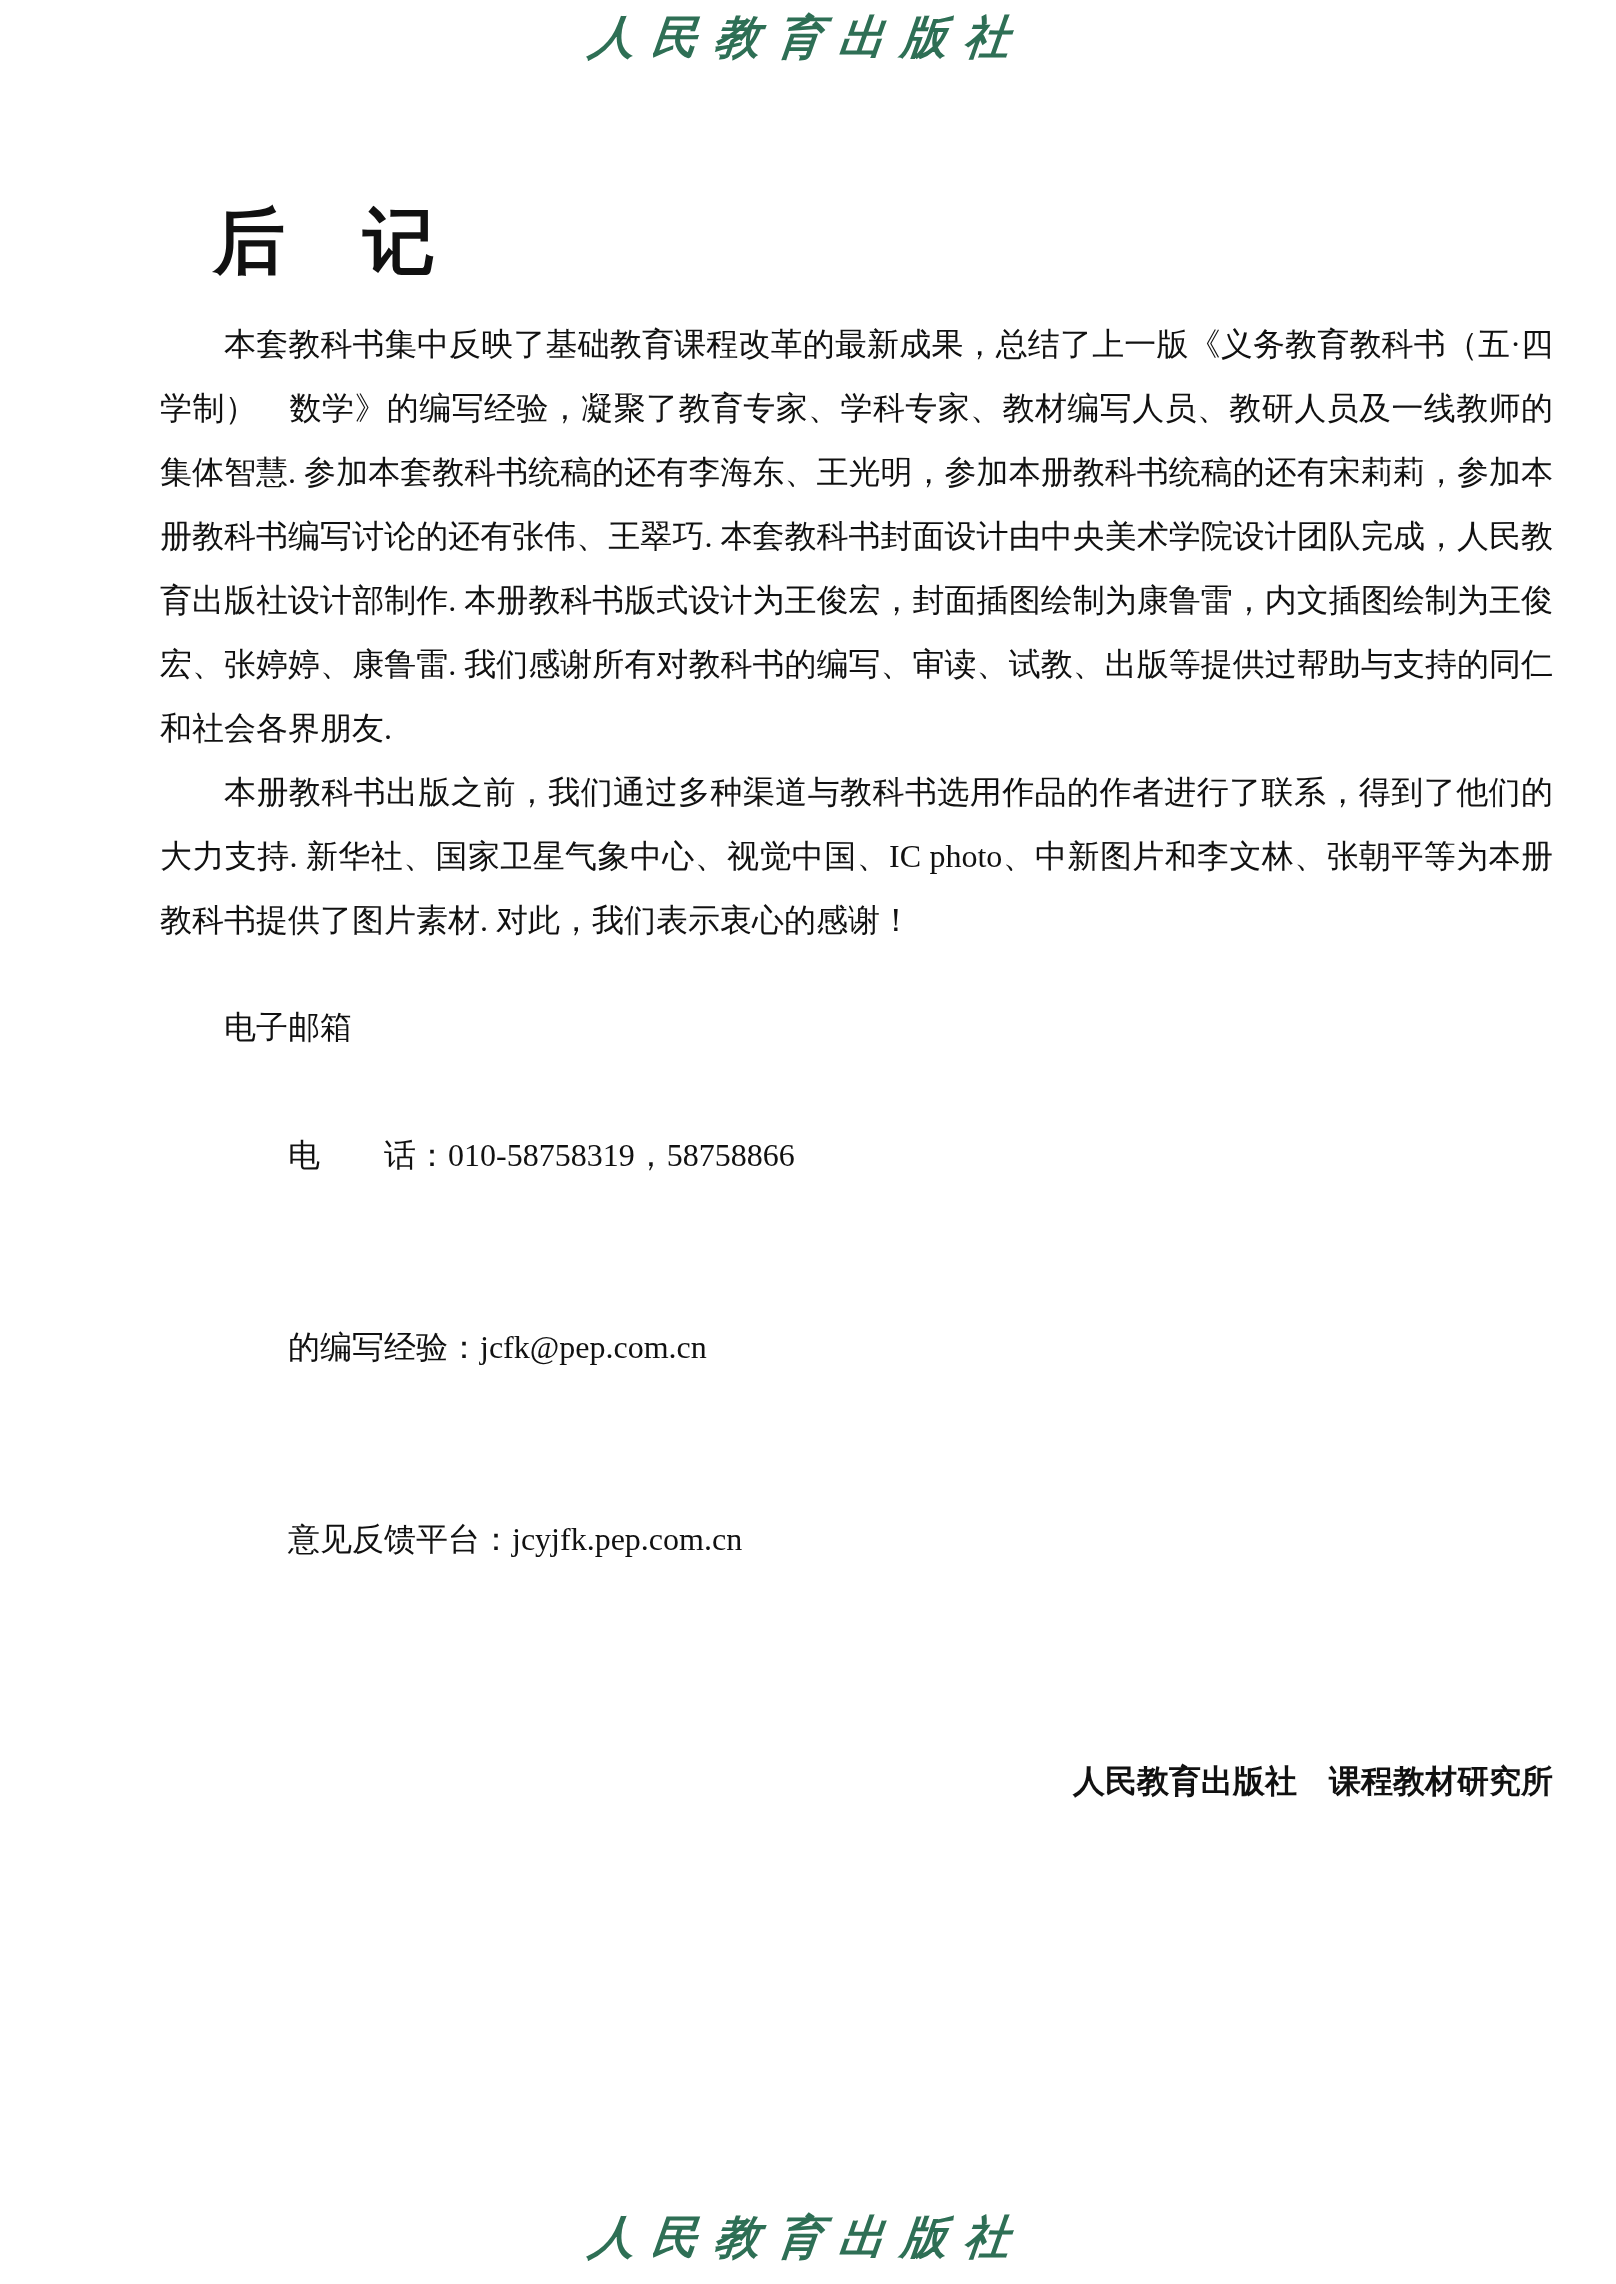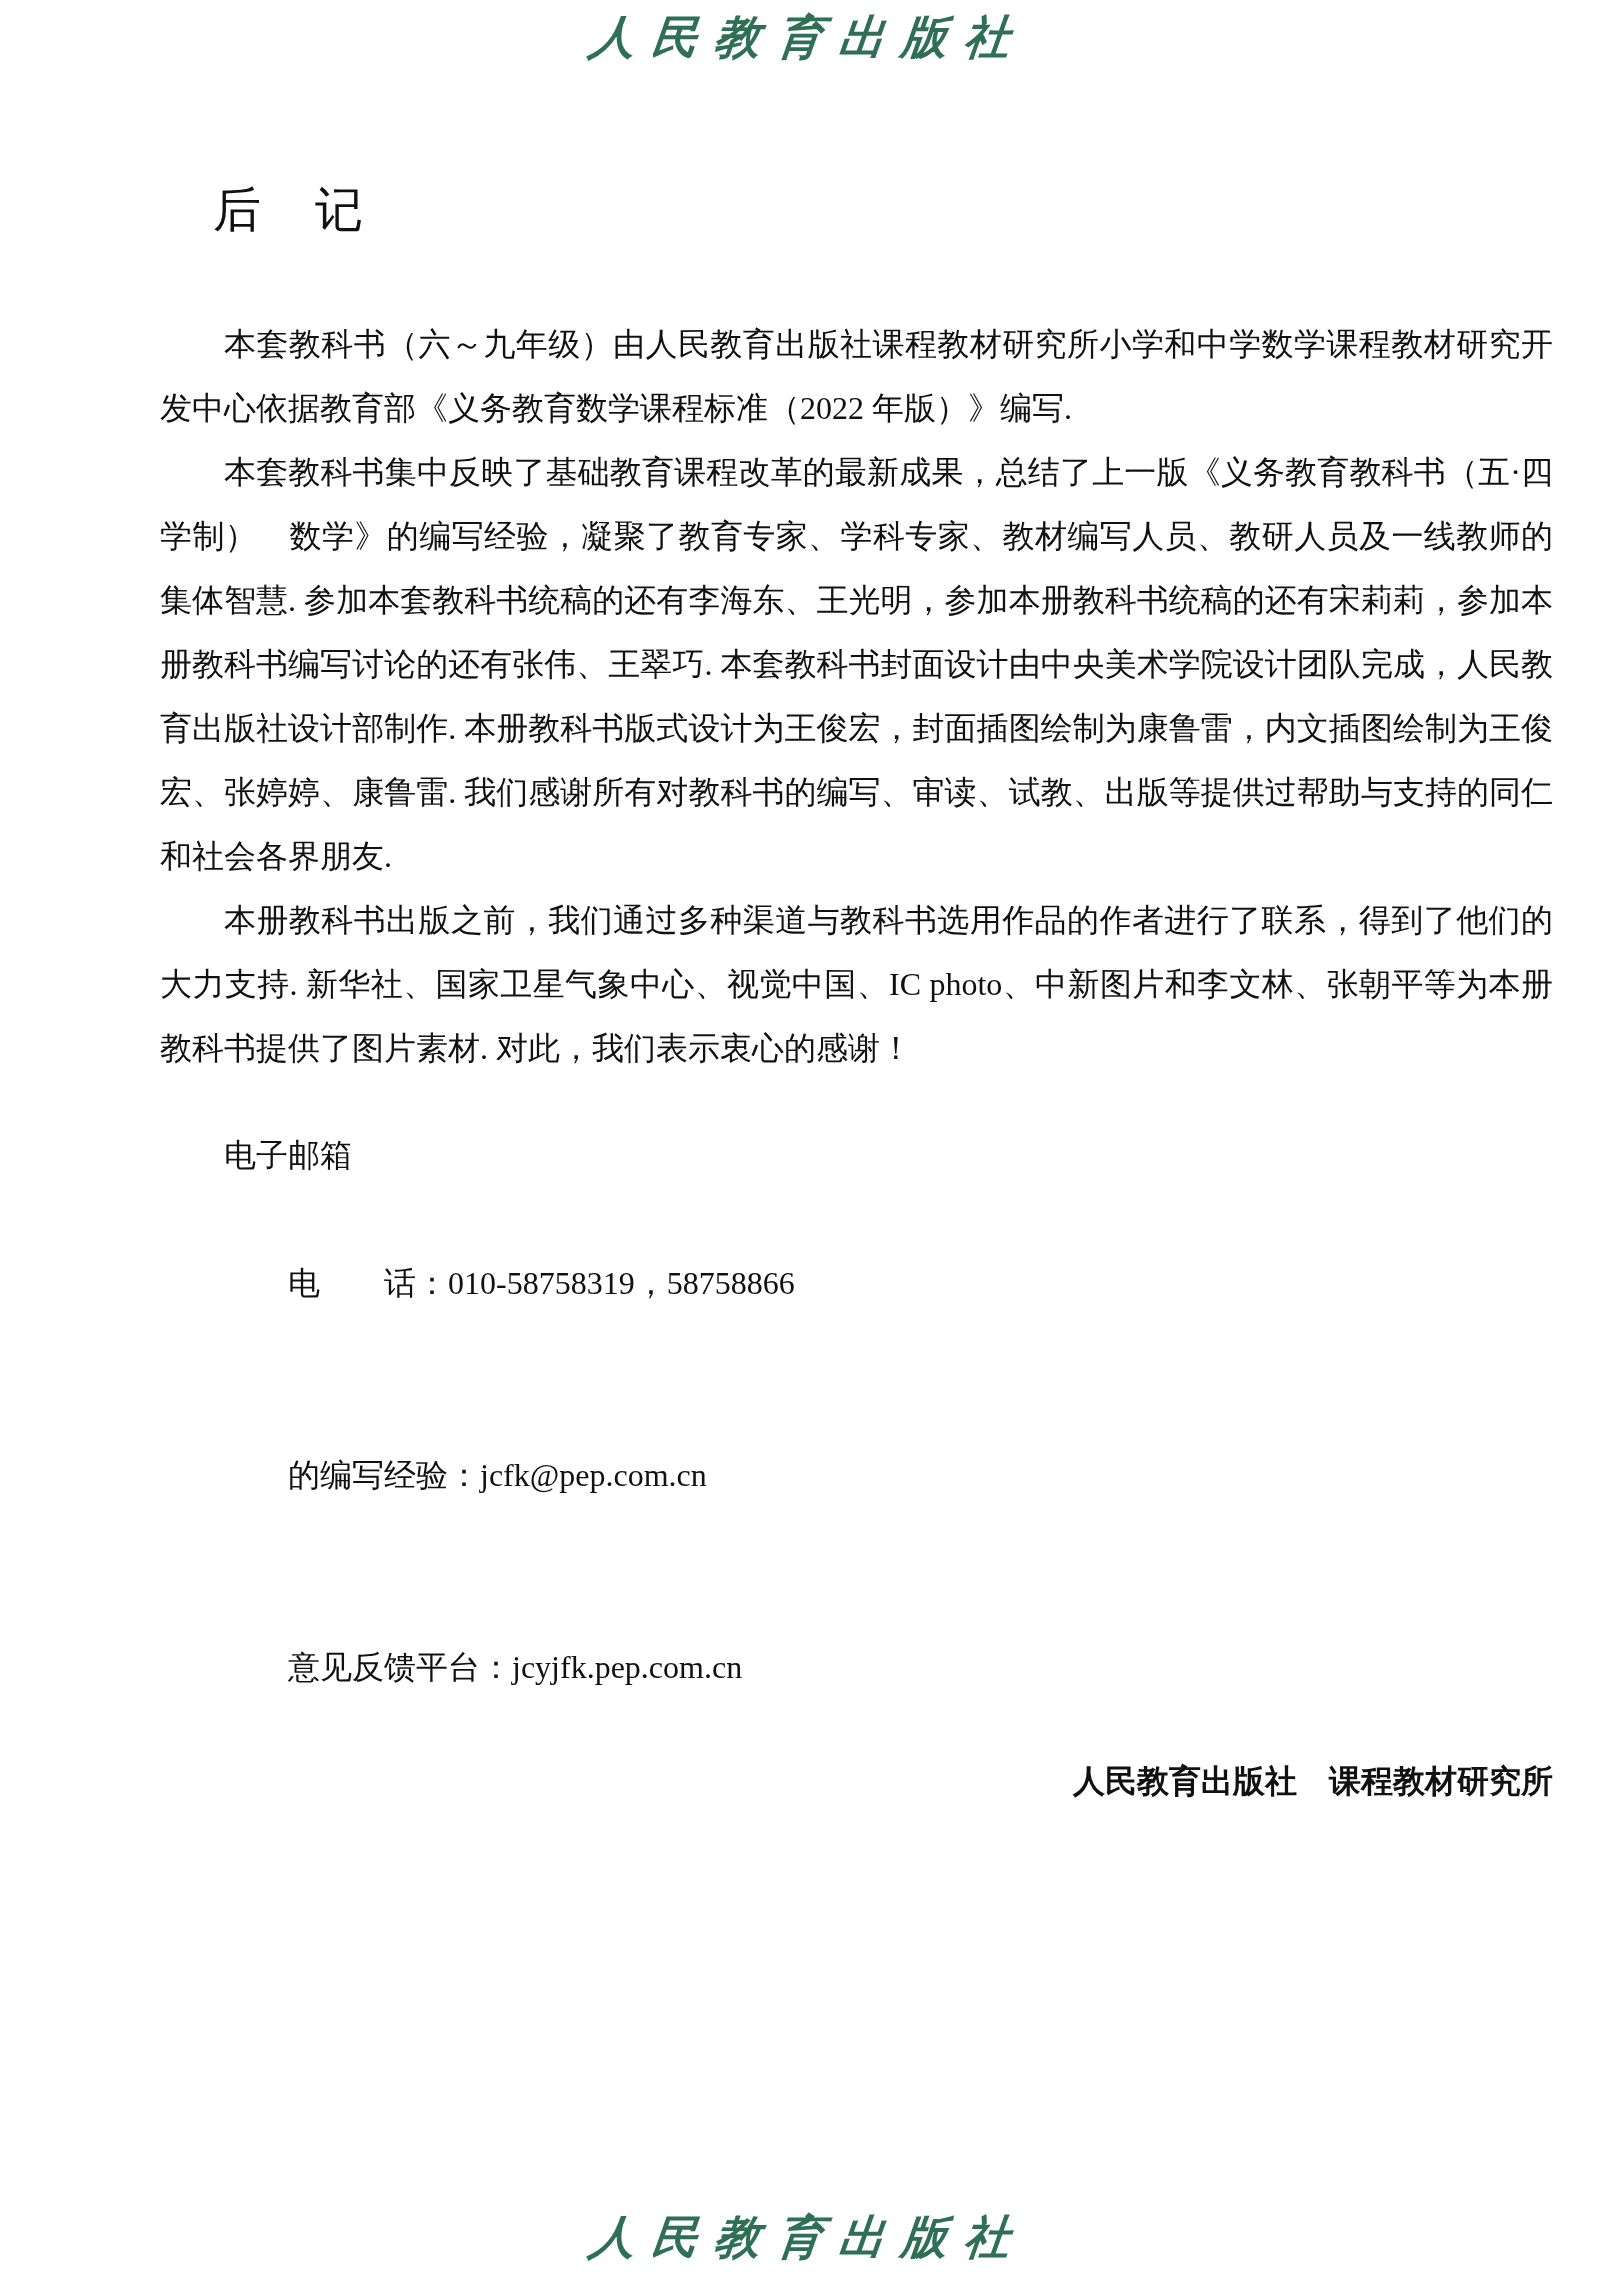--- a/index.html
+++ b/index.html
@@ -32,22 +32,22 @@
     white-space: nowrap;
   }
   .brand-logo.top { top: 7.4px; }
   .brand-logo.bottom { top: 2207px; }
 
   
   .afterword-title {
     position: absolute;
     left: 213px;
     top: 146px;
-    font-size: 48px;
-    font-weight: normal;
+    font-size: 72px;
+    font-weight: bold;
     letter-spacing: 3px;
     white-space: pre;
   }
 
   
   .body-block {
     position: absolute;
     left: 160px;
     top: 312px;
     width: 1393px;
@@ -84,21 +84,20 @@
 </head>
 <body>
 
 <div class="page">
 
   <div class="brand-logo top">人民教育出版社</div>
 
   <h1 class="afterword-title">后　记</h1>
 
   <div class="body-block">
-    <p class="para">本套教科书（六～九年级）由人民教育出版社课程教材研究所小学和中学数学课程教材研究开发中心依据教育部《义务教育数学课程标准（2022 年版）》编写.</p>
     <p class="para">本套教科书集中反映了基础教育课程改革的最新成果，总结了上一版《义务教育教科书（五·四学制）　数学》的编写经验，凝聚了教育专家、学科专家、教材编写人员、教研人员及一线教师的集体智慧. 参加本套教科书统稿的还有李海东、王光明，参加本册教科书统稿的还有宋莉莉，参加本册教科书编写讨论的还有张伟、王翠巧. 本套教科书封面设计由中央美术学院设计团队完成，人民教育出版社设计部制作. 本册教科书版式设计为王俊宏，封面插图绘制为康鲁雷，内文插图绘制为王俊宏、张婷婷、康鲁雷. 我们感谢所有对教科书的编写、审读、试教、出版等提供过帮助与支持的同仁和社会各界朋友.</p>
     <p class="para">本册教科书出版之前，我们通过多种渠道与教科书选用作品的作者进行了联系，得到了他们的大力支持. 新华社、国家卫星气象中心、视觉中国、IC photo、中新图片和李文林、张朝平等为本册教科书提供了图片素材. 对此，我们表示衷心的感谢！</p>
 
     <div class="contact-block">
       <div class="contact-line">电子邮箱</div>
       <div class="contact-line">
         <span>电　　话：</span><span>010-58758319，58758866</span>
       </div>
       <div class="contact-line">
         <span>的编写经验：</span><span>jcfk@pep.com.cn</span>

